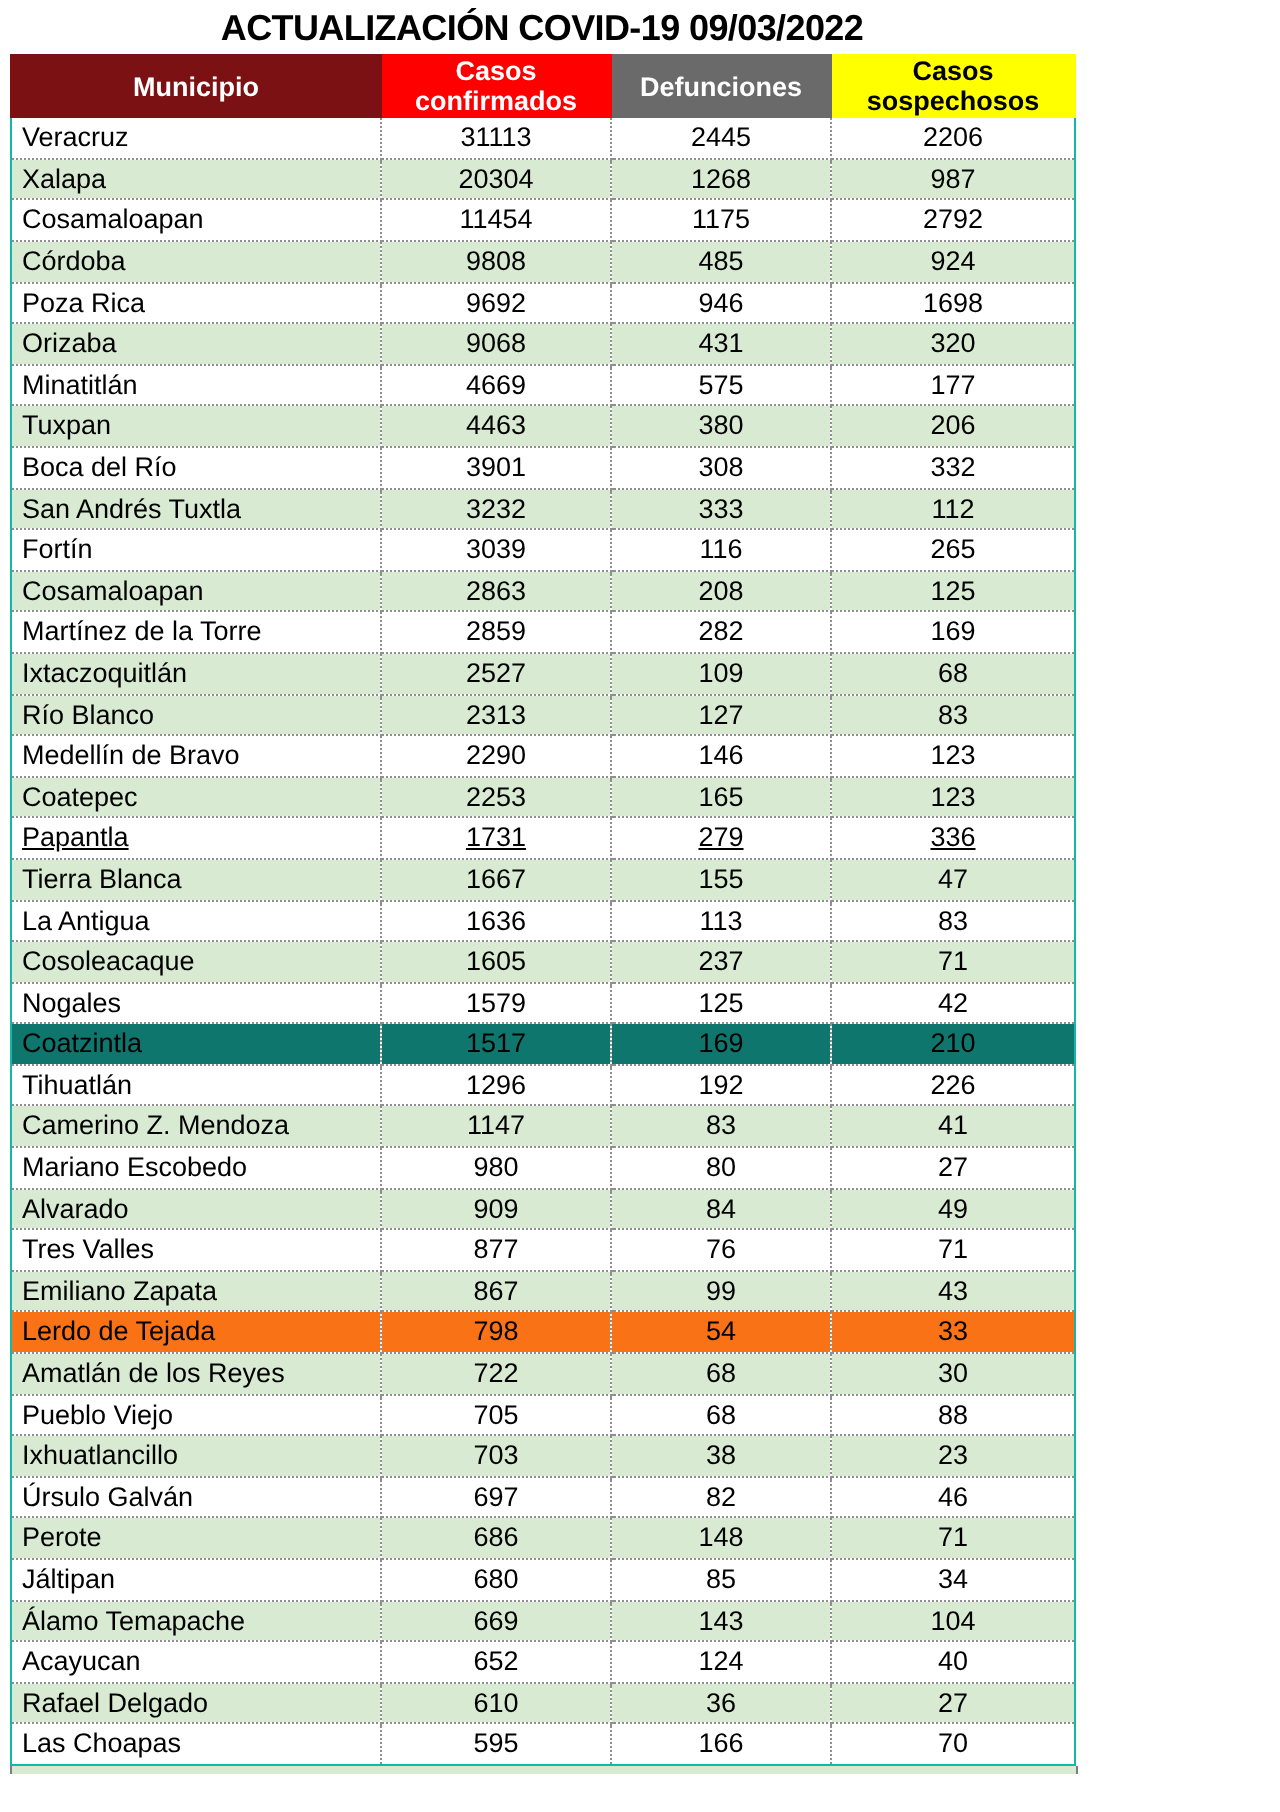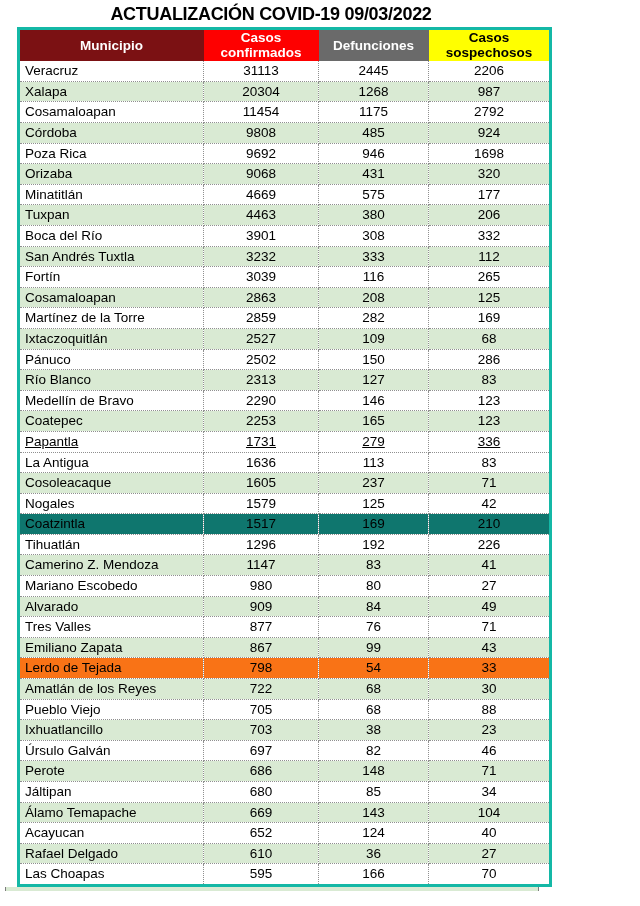--- a/index.html
+++ b/index.html
@@ -19,22 +19,22 @@
     font-weight: 800;
     letter-spacing: -0.3px;
     color: #000000;
     line-height: 22px;
     white-space: nowrap;
   }
   table.covid-table {
     border-collapse: collapse;
     table-layout: fixed;
     width: 532px;
-    margin-left: 17px;
-    border: 3px solid #14b8a6;
+    margin-left: 5px;
+    border: 1px solid #14b8a6;
   }
   .covid-table th {
     font-size: 13.5px;
     font-weight: 700;
     height: 30px;
     line-height: 1.12;
     padding: 0 2px;
     text-align: center;
     vertical-align: middle;
     border: 1px solid #7d7d7d;
@@ -160,26 +160,20 @@
         <td class="num">2859</td>
         <td class="num">282</td>
         <td class="num">169</td>
       </tr>
       <tr style="background: rgb(217, 234, 211);">
         <td>Ixtaczoquitlán</td>
         <td class="num">2527</td>
         <td class="num">109</td>
         <td class="num">68</td>
       </tr>
-      <tr style="background: rgb(255, 255, 255);">
-        <td>Pánuco</td>
-        <td class="num">2502</td>
-        <td class="num">150</td>
-        <td class="num">286</td>
-      </tr>
       <tr style="background: rgb(217, 234, 211);">
         <td>Río Blanco</td>
         <td class="num">2313</td>
         <td class="num">127</td>
         <td class="num">83</td>
       </tr>
       <tr style="background: rgb(255, 255, 255);">
         <td>Medellín de Bravo</td>
         <td class="num">2290</td>
         <td class="num">146</td>
@@ -189,20 +183,26 @@
         <td>Coatepec</td>
         <td class="num">2253</td>
         <td class="num">165</td>
         <td class="num">123</td>
       </tr>
       <tr style="background: rgb(255, 255, 255); text-decoration: underline;">
         <td>Papantla</td>
         <td class="num">1731</td>
         <td class="num">279</td>
         <td class="num">336</td>
+      </tr>
+      <tr style="background: rgb(217, 234, 211);">
+        <td>Tierra Blanca</td>
+        <td class="num">1667</td>
+        <td class="num">155</td>
+        <td class="num">47</td>
       </tr>
       <tr style="background: rgb(255, 255, 255);">
         <td>La Antigua</td>
         <td class="num">1636</td>
         <td class="num">113</td>
         <td class="num">83</td>
       </tr>
       <tr style="background: rgb(217, 234, 211);">
         <td>Cosoleacaque</td>
         <td class="num">1605</td>

